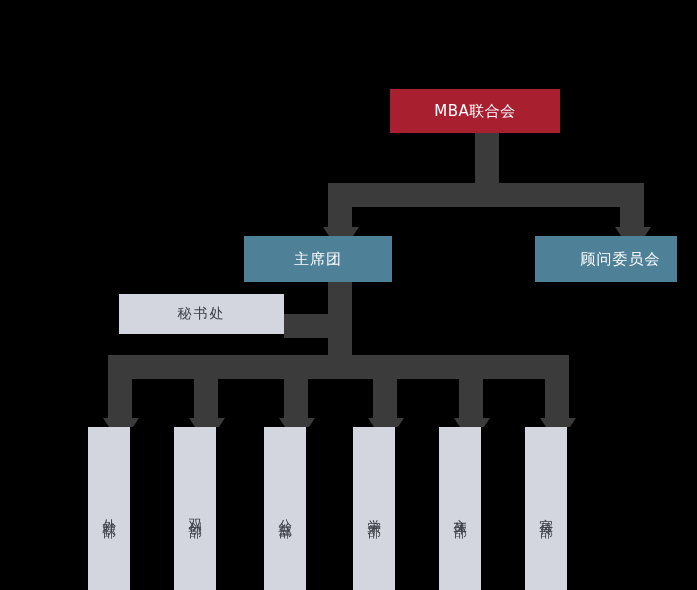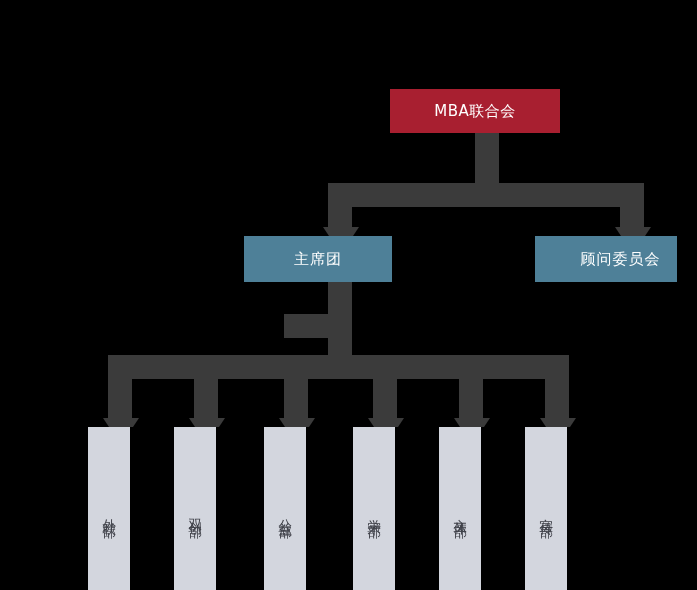--- a/index.html
+++ b/index.html
@@ -84,20 +84,23 @@
   </div>
 
   <div class="box teal" style="left:204px; top:196px; width:148px; height:46px;">
     <span>主席团</span>
   </div>
 
   <div class="box teal" style="left:495px; top:196px; width:171px; height:46px;">
     <span>顾问委员会</span>
   </div>
 
+  <div class="box light" style="left:79px; top:254px; width:165px; height:40px;">
+    <span>秘书处</span>
+  </div>
 
   <div class="box dept" style="left:48px; top:387px; width:42px; height:170px;">
     <span class="vtext">外联部</span>
   </div>
   <div class="box dept" style="left:134px; top:387px; width:42px; height:170px;">
     <span class="vtext">双创部</span>
   </div>
   <div class="box dept" style="left:224px; top:387px; width:42px; height:170px;">
     <span class="vtext">公益部</span>
   </div>

